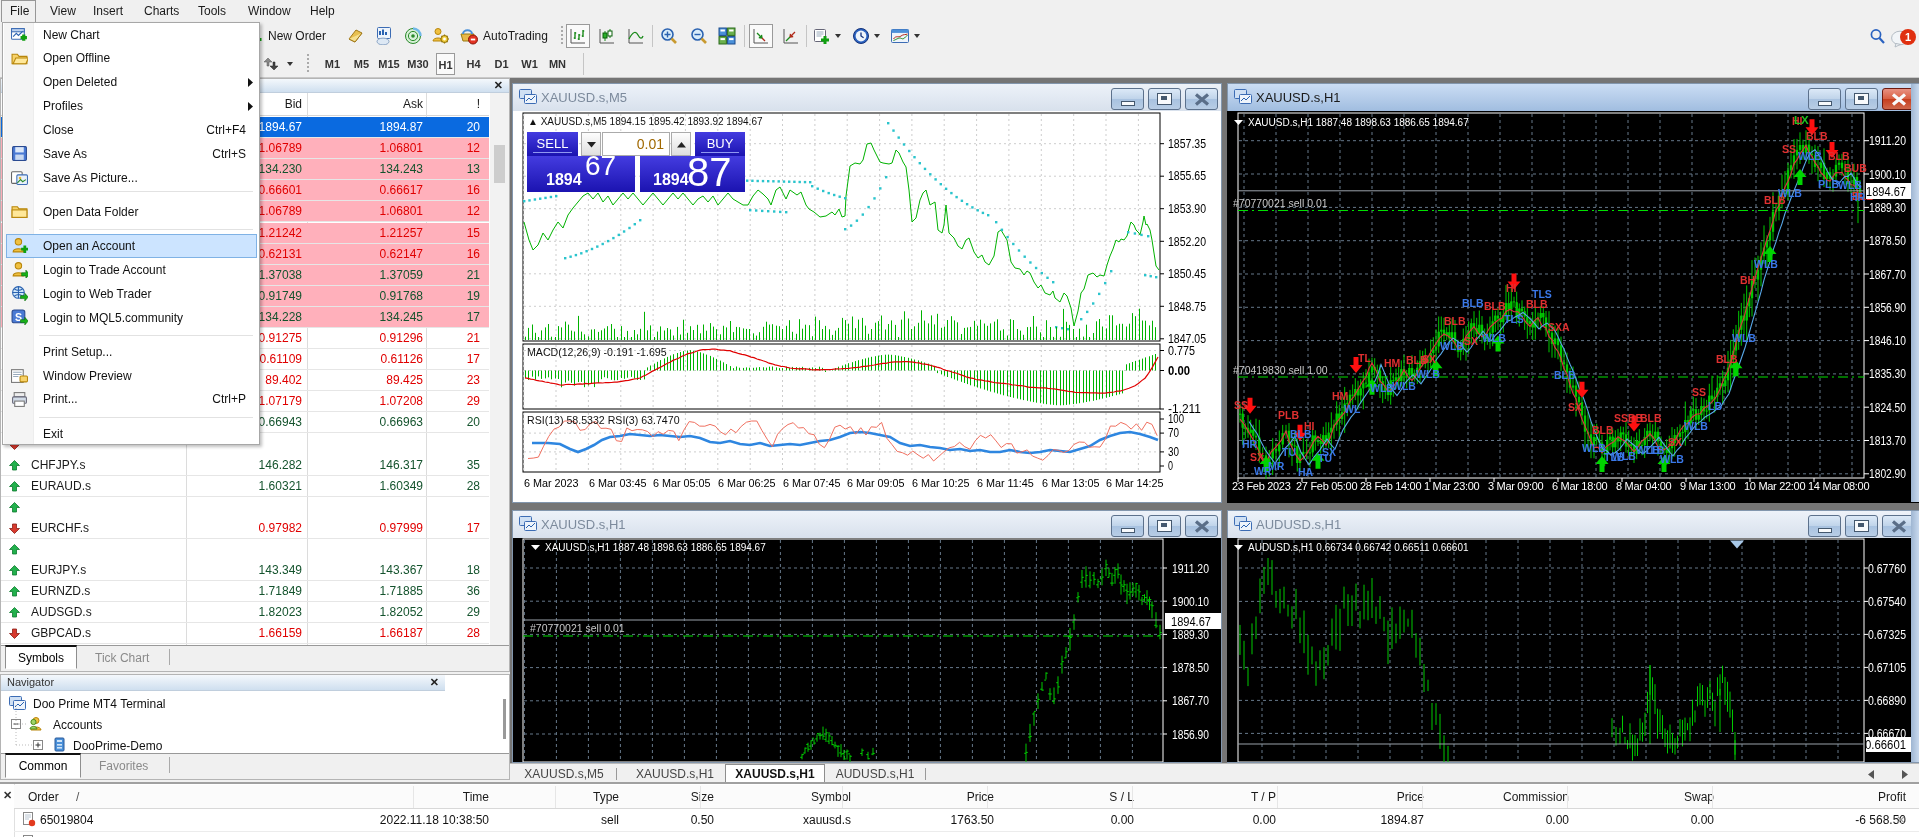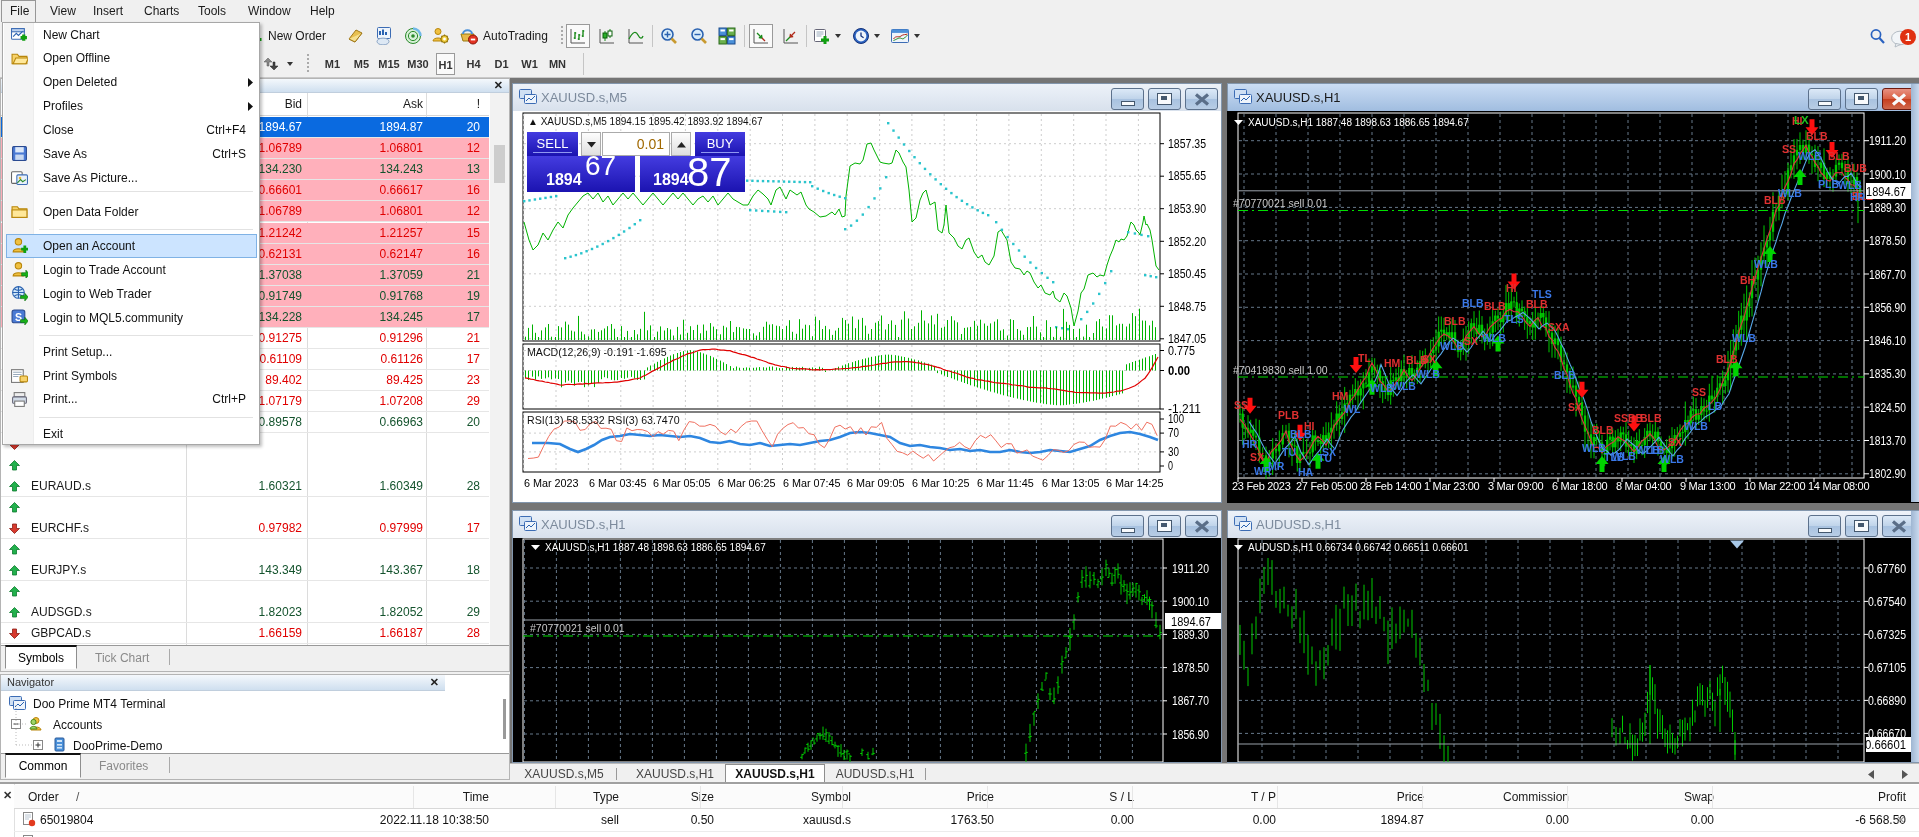--- a/index.html
+++ b/index.html
@@ -2089,30 +2089,36 @@
       <span class="mwsym">AUDNZD.s</span>
       <span class="mwcell cr" style="right:187px">1.07179</span>
       <span class="mwcell cr" style="right:66px">1.07208</span>
       <span class="mwcell cr" style="right:9px">29</span>
     </div>
     <svg class="abs" style="left:8px;top:317.3px" width="11" height="11">
       <path d="M5.5 10.5 L10.5 5.5 H7.5 V1 H3.5 V5.5 H0.5 z" fill="#d83a2e" stroke="#8a1d14" stroke-width="0.8"></path>
     </svg>
     <div class="mwrow " style="top:333.4px;border-bottom:1px solid #e6e6e6">
       <span class="mwsym">AUDSGD.s</span>
-      <span class="mwcell cb" style="right:187px">0.89578</span>
+      <span class="mwcell cb" style="right:187px">0.66943</span>
       <span class="mwcell cb" style="right:66px">0.66963</span>
       <span class="mwcell cb" style="right:9px">20</span>
     </div>
     <svg class="abs" style="left:8px;top:338.4px" width="11" height="11">
       <path d="M5.5 0.5 L10.5 5.5 H7.5 V10 H3.5 V5.5 H0.5 z" fill="#22b14c" stroke="#0e7a2e" stroke-width="0.8"></path>
     </svg>
     <svg class="abs" style="left:8px;top:359.5px" width="11" height="11">
       <path d="M5.5 10.5 L10.5 5.5 H7.5 V1 H3.5 V5.5 H0.5 z" fill="#d83a2e" stroke="#8a1d14" stroke-width="0.8"></path>
     </svg>
+    <div class="mwrow " style="top:375.6px;border-bottom:1px solid #e6e6e6">
+      <span class="mwsym">CHFJPY.s</span>
+      <span class="mwcell cb" style="right:187px">146.282</span>
+      <span class="mwcell cb" style="right:66px">146.317</span>
+      <span class="mwcell cb" style="right:9px">35</span>
+    </div>
     <svg class="abs" style="left:8px;top:380.6px" width="11" height="11">
       <path d="M5.5 0.5 L10.5 5.5 H7.5 V10 H3.5 V5.5 H0.5 z" fill="#22b14c" stroke="#0e7a2e" stroke-width="0.8"></path>
     </svg>
     <div class="mwrow " style="top:396.7px;border-bottom:1px solid #e6e6e6">
       <span class="mwsym">EURAUD.s</span>
       <span class="mwcell cb" style="right:187px">1.60321</span>
       <span class="mwcell cb" style="right:66px">1.60349</span>
       <span class="mwcell cb" style="right:9px">28</span>
     </div>
     <svg class="abs" style="left:8px;top:401.7px" width="11" height="11">
@@ -2135,20 +2141,26 @@
     </svg>
     <div class="mwrow " style="top:481.1px;border-bottom:1px solid #e6e6e6">
       <span class="mwsym">EURJPY.s</span>
       <span class="mwcell cb" style="right:187px">143.349</span>
       <span class="mwcell cb" style="right:66px">143.367</span>
       <span class="mwcell cb" style="right:9px">18</span>
     </div>
     <svg class="abs" style="left:8px;top:486.1px" width="11" height="11">
       <path d="M5.5 0.5 L10.5 5.5 H7.5 V10 H3.5 V5.5 H0.5 z" fill="#22b14c" stroke="#0e7a2e" stroke-width="0.8"></path>
     </svg>
+    <div class="mwrow " style="top:502.2px;border-bottom:1px solid #e6e6e6">
+      <span class="mwsym">EURNZD.s</span>
+      <span class="mwcell cb" style="right:187px">1.71849</span>
+      <span class="mwcell cb" style="right:66px">1.71885</span>
+      <span class="mwcell cb" style="right:9px">36</span>
+    </div>
     <svg class="abs" style="left:8px;top:507.2px" width="11" height="11">
       <path d="M5.5 0.5 L10.5 5.5 H7.5 V10 H3.5 V5.5 H0.5 z" fill="#22b14c" stroke="#0e7a2e" stroke-width="0.8"></path>
     </svg>
     <div class="mwrow " style="top:523.3px;border-bottom:1px solid #e6e6e6">
       <span class="mwsym">AUDSGD.s</span>
       <span class="mwcell cb" style="right:187px">1.82023</span>
       <span class="mwcell cb" style="right:66px">1.82052</span>
       <span class="mwcell cb" style="right:9px">29</span>
     </div>
     <svg class="abs" style="left:8px;top:528.3px" width="11" height="11">
@@ -2345,21 +2357,21 @@
       <path d="M1.5 7 h11 M7 1.5 v11 M3 3.5 c2.5 2 5.5 2 8 0 M3 10.5 c2.5-2 5.5-2 8 0" stroke="#2a62b0" fill="none"></path>
       <path d="M9 10 h4 v-2.2 l3.2 3.6 -3.2 3.6 V12.8 h-4 z" fill="#18b018" stroke="#0c700c" stroke-width="0.6"></path>
     </svg>
     <div class="mi" style="top:288px">Login to MQL5.community</div>
     <svg class="micon" style="top:286px" width="17" height="17" viewBox="0 0 16 16">
       <rect x="1" y="1" width="12" height="12" rx="2" fill="#4a7ad4" stroke="#2a4a90"></rect>
       <text x="7" y="11" font-size="10" font-weight="bold" fill="#fff" text-anchor="middle">S</text>
       <path d="M9 10 h4 v-2.2 l3.2 3.6 -3.2 3.6 V12.8 h-4 z" fill="#18b018" stroke="#0c700c" stroke-width="0.6"></path>
     </svg>
     <div class="mi" style="top:322px">Print Setup...</div>
-    <div class="mi" style="top:346px">Print Symbols</div>
+    <div class="mi" style="top:346px">Window Preview</div>
     <svg class="micon" style="top:344px" width="17" height="17" viewBox="0 0 16 16">
       <rect x="0.5" y="2.5" width="11" height="12" fill="#fff" stroke="#777"></rect>
       <path d="M2 5h8 M2 7h8 M2 9h5" stroke="#9ab"></path>
       <rect x="8.5" y="8.5" width="7" height="5.5" rx="1" fill="#f7d26a" stroke="#b8860b"></rect>
     </svg>
     <div class="mi" style="top:369px">Print...</div>
     <div class="msc" style="top:369px;right:13px">Ctrl+P</div>
     <svg class="micon" style="top:368px" width="17" height="17" viewBox="0 0 16 16">
       <rect x="3" y="1.5" width="10" height="4" fill="#eee" stroke="#777"></rect>
       <rect x="1.5" y="5.5" width="13" height="6" rx="1" fill="#d2dce8" stroke="#667"></rect>

